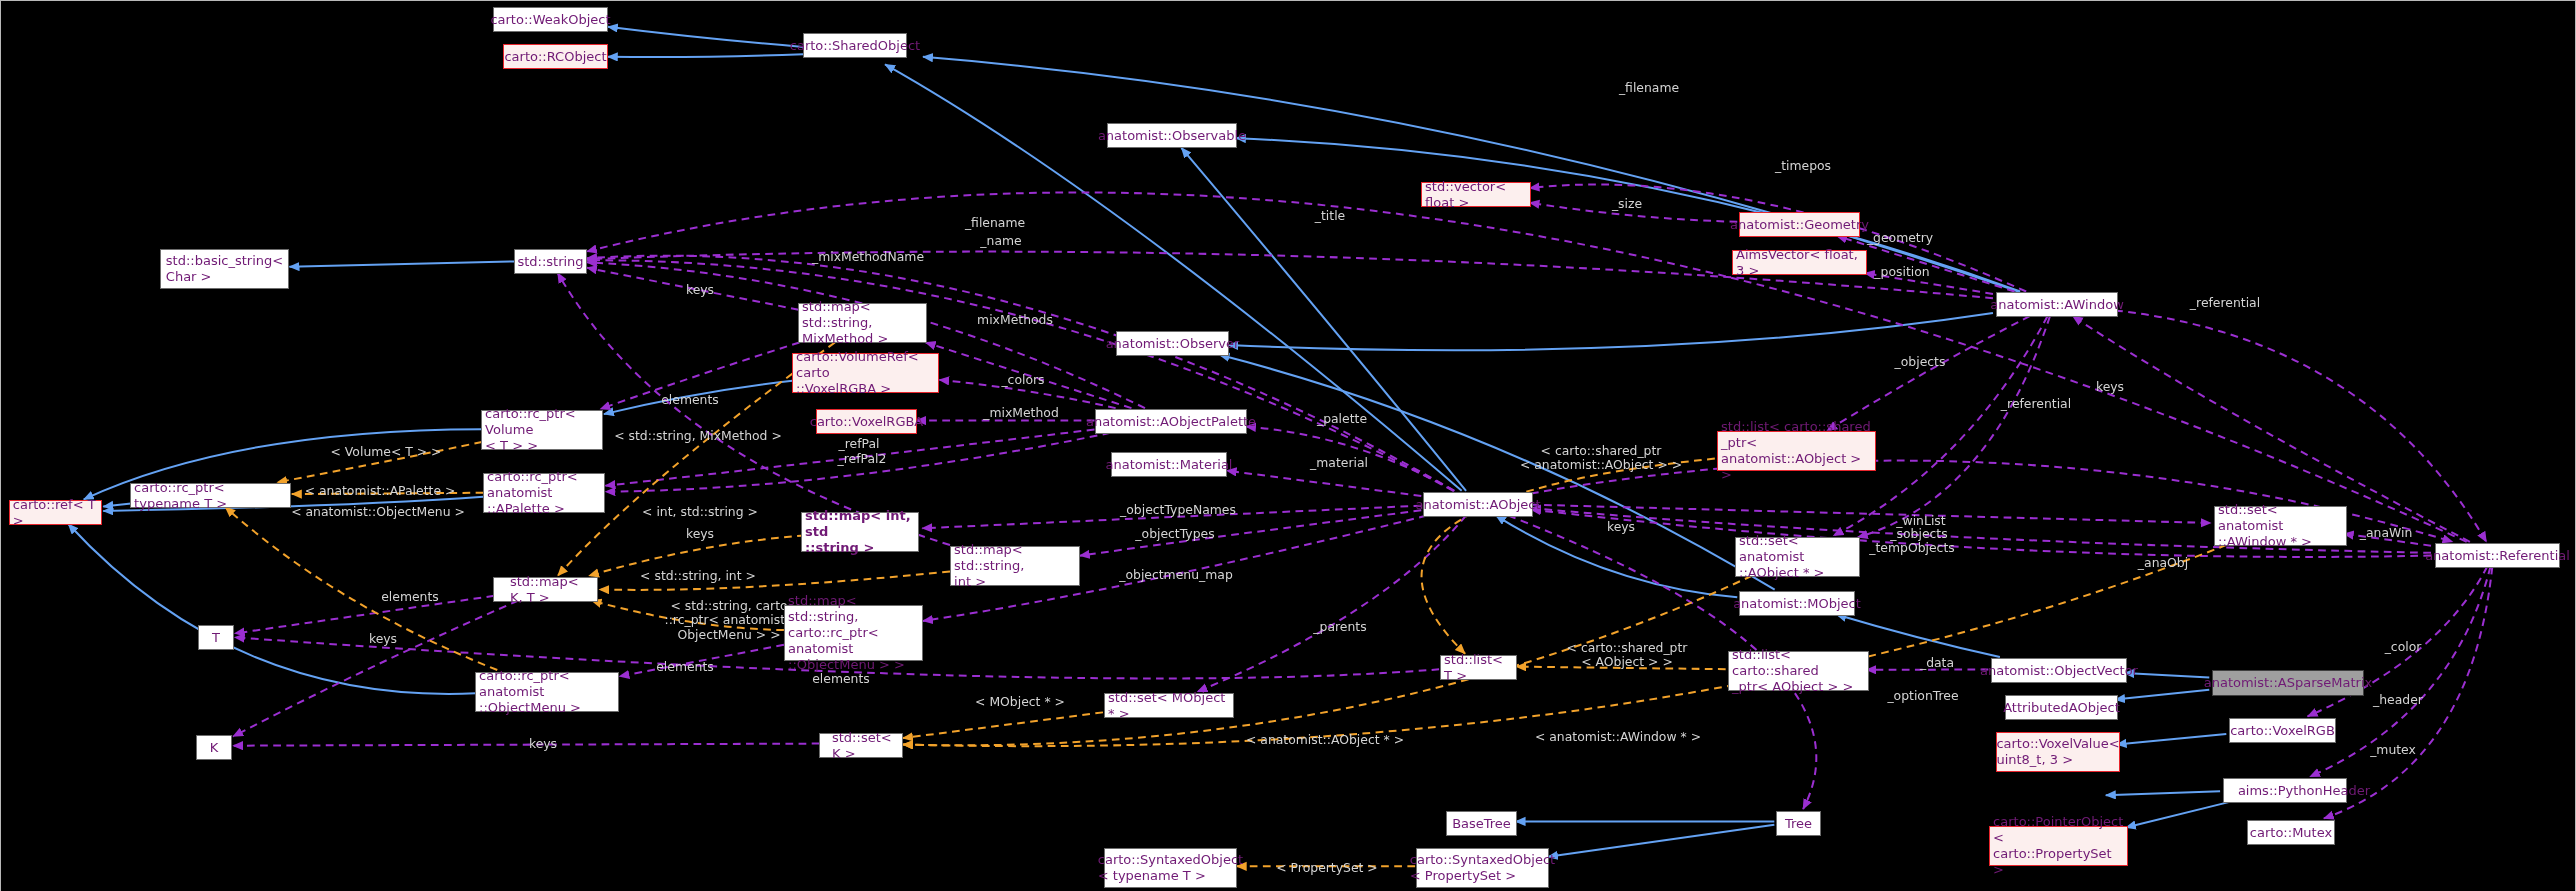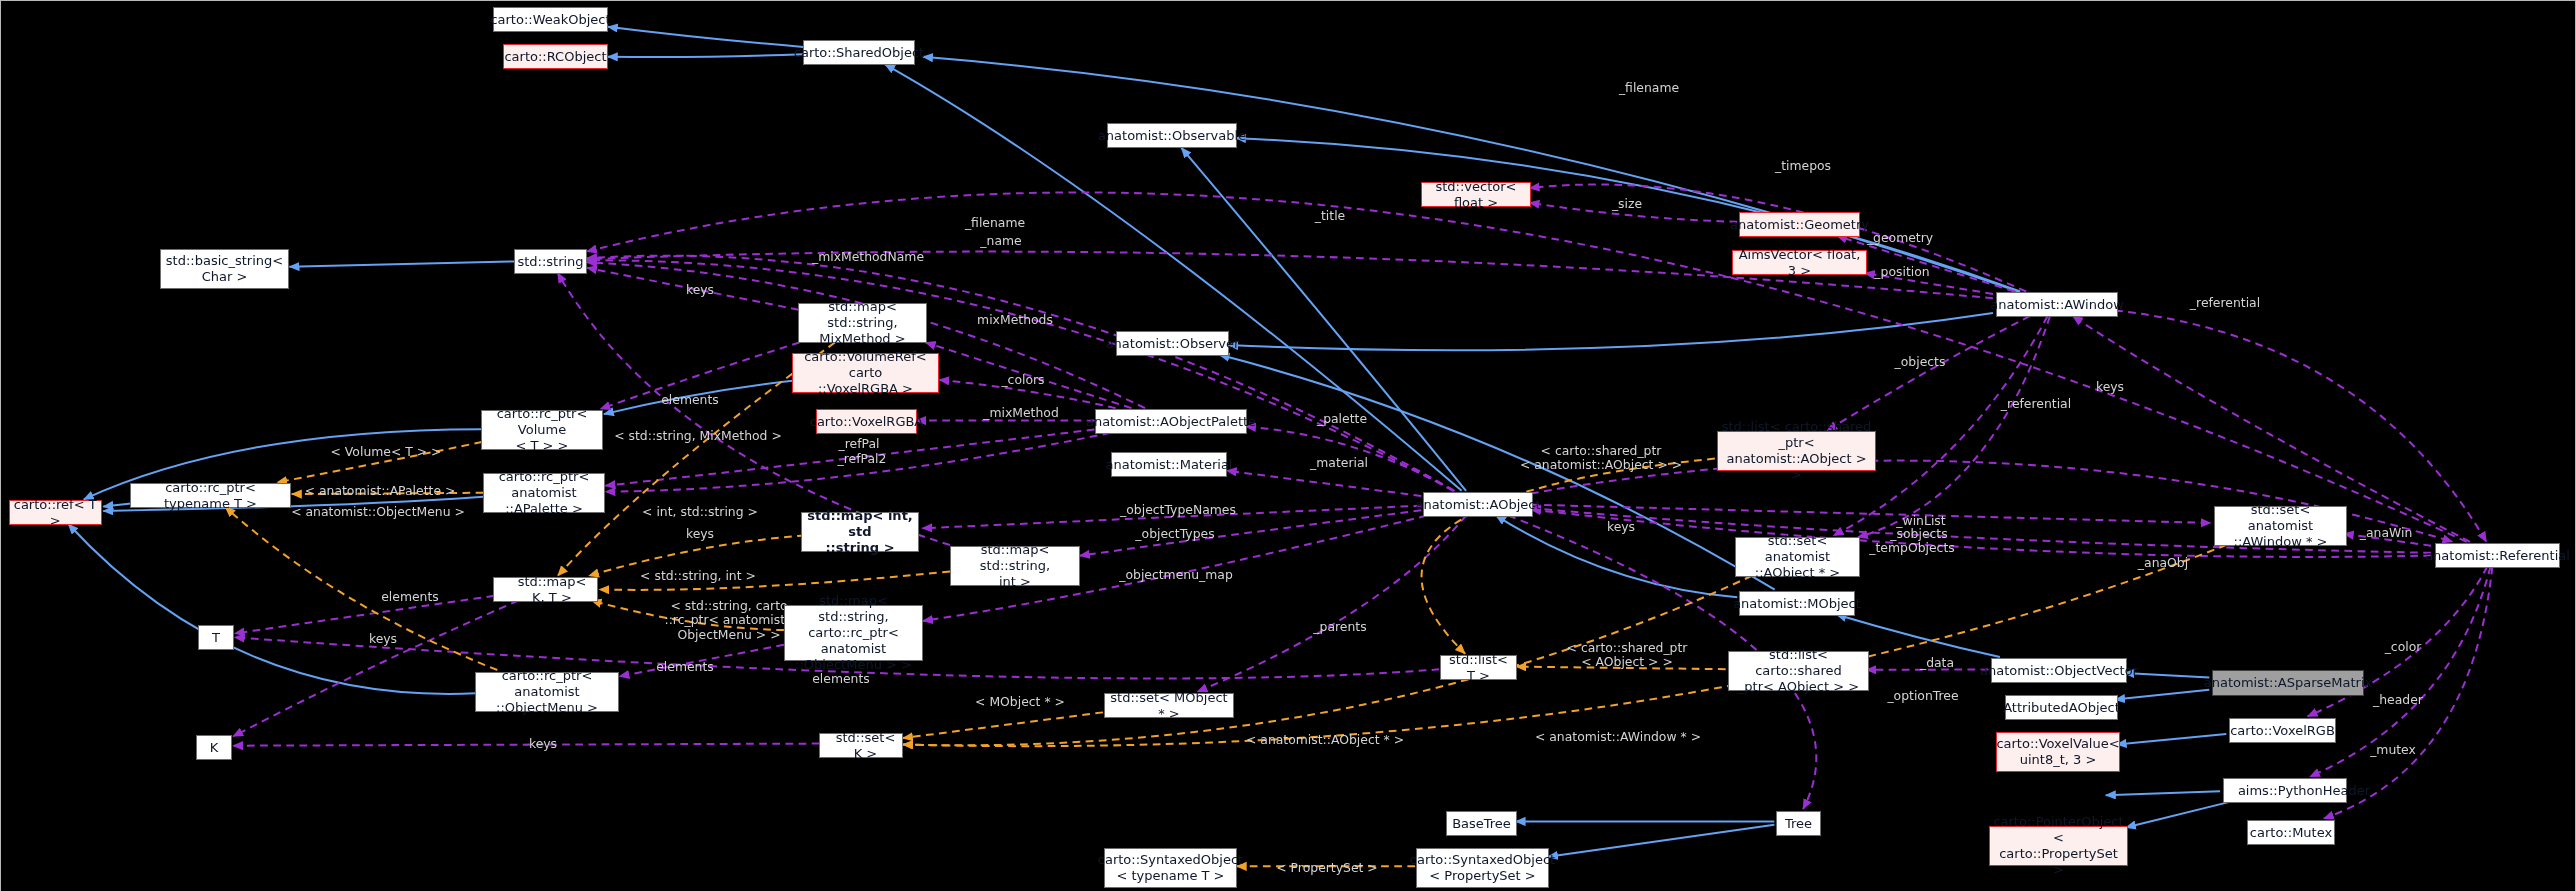--- a/index.html
+++ b/index.html
@@ -4,22 +4,22 @@
 <style>
   html,body{margin:0;padding:0;background:#000;}
   #canvas{
     position:relative;width:2576px;height:892px;background:#000;
     border:0.8px solid #b9b9b9;box-sizing:border-box;overflow:hidden;
     font-family:"DejaVu Sans","Liberation Sans",sans-serif;
   }
   #edges{position:absolute;left:0;top:0;width:100%;height:100%;}
   .node{
     position:absolute;display:flex;align-items:center;justify-content:center;
-    background:#ffffff;border:1.5px solid #6d6d6d;color:#0f172a;
-    font-size:13px;line-height:1.22;text-align:center;white-space:pre-line;
+    background:#ffffff;border:1.5px solid #6d6d6d;color:#701a75;
+    font-size:13px;line-height:1.22;text-align:left;white-space:pre-line;
     box-sizing:border-box;cursor:pointer;z-index:3;padding:0.8px 3.1px;
   }
   .node.red{border:1.5px solid #e8252c;background:#fcefee;}
   .node.focus{background:#9f9f9f;border:1.5px solid #3f3f3f;cursor:default;}
   .edge-label{
     position:absolute;transform:translate(-50%,-50%);color:#d4d4d4;
     font-size:12.4px;line-height:1.15;white-space:pre;text-align:center;z-index:2;
   }
 </style>
 </head>
@@ -113,21 +113,21 @@
       <path d="M1011,814.2775119617224 Q892,812 761.8461538461538,776" fill="none" stroke="#f2a22b" stroke-width="2.6" stroke-dasharray="10 7" marker-end="url(#arr-template)"></path>
       <path d="M1424,920.7909319899244 L1165,954.0629722921915" fill="none" stroke="#f2a22b" stroke-width="2.6" stroke-dasharray="10 7" marker-end="url(#arr-template)"></path>
       <path d="M2264,744 Q1760,978 1165,962.4144838212635" fill="none" stroke="#f2a22b" stroke-width="2.6" stroke-dasharray="10 7" marker-end="url(#arr-template)"></path>
       <path d="M2878.2451612903224,704 Q2160,988 1165,962.3898951382268" fill="none" stroke="#f2a22b" stroke-width="2.6" stroke-dasharray="10 7" marker-end="url(#arr-template)"></path>
       <path d="M2230,864.8956310679612 L1959,861.6067961165048" fill="none" stroke="#f2a22b" stroke-width="2.6" stroke-dasharray="10 7" marker-end="url(#arr-template)"></path>
       <path d="M2216,592.3163751987281 Q1690,645 1892.7777777777778,845" fill="none" stroke="#f2a22b" stroke-width="2.6" stroke-dasharray="10 7" marker-end="url(#arr-template)"></path>
       <path d="M1828,1120 L1597,1120" fill="none" stroke="#f2a22b" stroke-width="2.6" stroke-dasharray="10 7" marker-end="url(#arr-template)"></path>
     </svg>
 <div class="node" style="left: 492px; top: 6.2px; width: 115px; height: 25px;">carto::WeakObject</div>
     <div class="node red" style="left: 502px; top: 43px; width: 105px; height: 25px;">carto::RCObject</div>
-    <div class="node" style="left: 802px; top: 39px; width: 112px; height: 25px;">carto::SharedObject</div>
+    <div class="node" style="left: 802px; top: 32px; width: 104px; height: 25px;">carto::SharedObject</div>
     <div class="node" style="left: 1106px; top: 122px; width: 130px; height: 25px;">anatomist::Observable</div>
     <div class="node red" style="left: 1420px; top: 181px; width: 110px; height: 25px;">std::vector&lt; float &gt;</div>
     <div class="node red" style="left: 1738px; top: 211px; width: 121px; height: 25px;">anatomist::Geometry</div>
     <div class="node red" style="left: 1731px; top: 249px; width: 135px; height: 25px;">AimsVector&lt; float, 3 &gt;</div>
     <div class="node" style="left: 159px; top: 248px; width: 129px; height: 40px;">std::basic_string&lt;
 Char &gt;</div>
     <div class="node" style="left: 513px; top: 248px; width: 73px; height: 25px;">std::string</div>
     <div class="node" style="left: 797px; top: 302px; width: 129px; height: 40px;">std::map&lt; std::string,
 MixMethod &gt;</div>
     <div class="node red" style="left: 791px; top: 352px; width: 147px; height: 40px;">carto::VolumeRef&lt; carto

